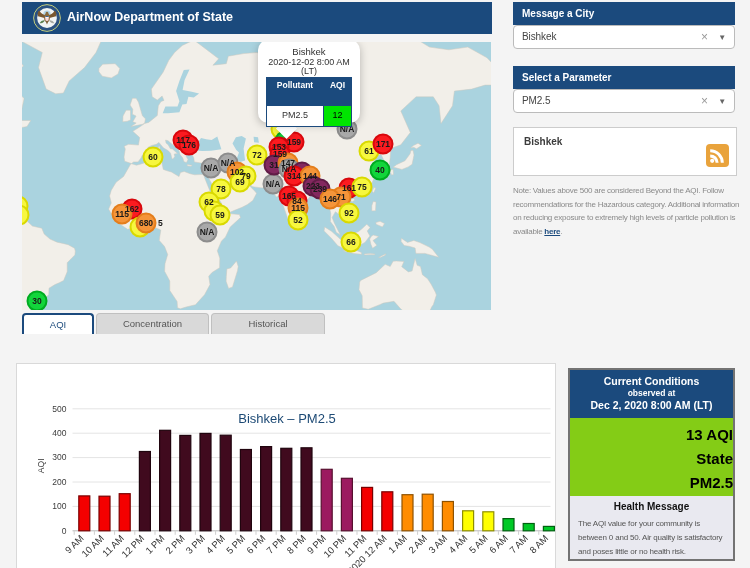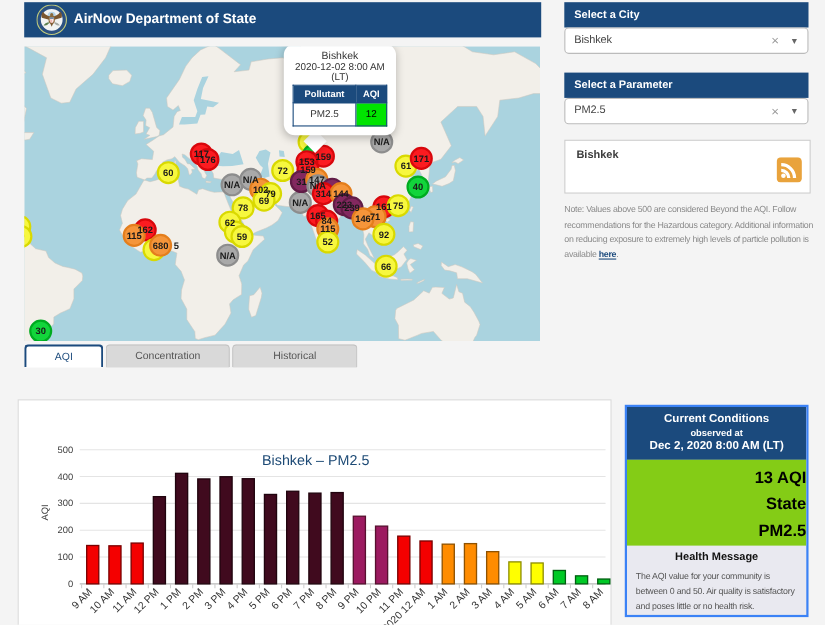--- a/index.html
+++ b/index.html
@@ -6,21 +6,21 @@
 #page { position:relative; width:750px; height:568px; }
 .abs { position:absolute; }
 #hdr { left:22px; top:2px; width:470px; height:32px; background:#1b4a7d; color:#fff; }
 #hdr .t { position:absolute; left:45px; top:8px; font-size:12.5px; font-weight:bold; }
 #hdr .lg { position:absolute; left:11px; top:2px; }
 #map { left:22px; top:42px; width:469px; height:268px; overflow:hidden; }
 #popup { left:236px; top:-2px; width:102px; height:83px; background:#fff; border-radius:10px; box-shadow:0 2px 8px rgba(0,0,0,0.25); }
 #ptail { left:257px; top:79px; width:15px; height:15px; background:#fff; transform:rotate(45deg); box-shadow:2px 2px 4px rgba(0,0,0,0.12);}
 #popup .l1 { margin-top:7px; text-align:center; font-size:9px; color:#333; line-height:9.6px; }
 #ptable { position:absolute; left:8px; top:37px; width:86px; border-collapse:collapse; }
-#ptable th { background:#1b4a7d; color:#fff; font-size:8.5px; font-weight:bold; padding:2px 0 3px; border:1.5px solid #1b4a7d; }
+#ptable th { background:#1b4a7d; color:#fff; font-size:8.5px; font-weight:bold; padding:2px 0 15px; border:1.5px solid #1b4a7d; }
 #ptable td { font-size:9px; text-align:center; padding:4px 0 6px; border:1.5px solid #1b4a7d; }
 .phdr { background:#1b4a7d; color:#fff; font-weight:bold; font-size:10px; padding-left:9px; line-height:23px; }
 .dd { background:#fff; border:1px solid #bbb; border-radius:4px; font-size:10px; letter-spacing:-0.1px; color:#444; padding-left:8px; line-height:22px; }
 .dd .x { position:absolute; right:26px; top:0; color:#999; font-size:12px; }
 .dd .car { position:absolute; right:8px; top:1px; color:#666; font-size:8px; }
 #h1 { left:513px; top:2px; width:222px; height:23px; }
 #d1 { left:513px; top:25px; width:222px; height:24px; }
 #h2 { left:513px; top:66px; width:222px; height:23px; }
 #d2 { left:513px; top:89px; width:222px; height:24px; }
 #bbox { left:513px; top:127px; width:224px; height:49px; background:#fff; border:1px solid #ccc; }
@@ -29,21 +29,21 @@
 #note { left:513px; top:184px; width:237px; font-size:8px; letter-spacing:-0.25px; white-space:nowrap; color:#8a8a8a; line-height:13.7px; }
 #note a { color:#1b4a7d; font-weight:bold; }
 .tab { top:313px; height:21px; font-size:9.5px; text-align:center; line-height:19px; border-radius:4px 4px 0 0; }
 #tab1 { left:22px; width:72px; background:#fff; border:2px solid #1b4a7d; border-bottom:none; color:#1f4d7e; }
 #tab2 { left:96px; width:113px; background:#d9d9d9; border:1px solid #c0c0c0; border-bottom:none; color:#555; }
 #tab3 { left:211px; width:114px; background:#d9d9d9; border:1px solid #c0c0c0; border-bottom:none; color:#555; }
 #learn { left:22px; top:345px; font-size:9px; color:#222; }
 #learn a { color:#1b4a7d; }
 #chartbox { left:16px; top:363px; width:540px; height:207px; background:#fff; border:1px solid #d9d9d9; }
 #ctitle { position:absolute; left:0; top:11px; width:540px; text-align:center; font-size:13px; color:#1d4a75;margin-top:36px; }
-#cc { left:568px; top:368px; width:167px; height:193px; border:2px solid #3b82f6; background:#e9e9f0; overflow:hidden; }
+#cc { left:568px; top:368px; width:167px; height:193px; border:2px solid #737373; background:#e9e9f0; overflow:hidden; }
 #cchdr { background:#1b4a7d; color:#fff; text-align:center; padding:5px 0 6px; }
 #cchdr .a { font-size:10.5px; font-weight:bold; line-height:13px; }
 #cchdr .b { font-size:8.5px; font-weight:bold; line-height:11px; }
 #ccgreen { background:#84cc16; text-align:right; height:78px; padding-top:5px; }
 #ccgreen div { font-size:15px; font-weight:bold; color:#000; line-height:24px; }
 #cchm { text-align:center; font-size:10px; font-weight:bold; color:#111; padding:5px 0 3px; }
 #cctx { font-size:8px; letter-spacing:-0.2px; white-space:nowrap; color:#555; padding:2px 8px; line-height:14px; }
 </style></head>
 <body>
 <div id="page">
@@ -205,21 +205,21 @@
               <th>AQI</th>
             </tr>
     <tr>
               <td style="background:#fff;color:#333">PM2.5</td>
               <td style="background:#00e400;color:#000">12</td>
             </tr>
           </tbody>
         </table>
   </div>
 </div>
-<div id="h1" class="abs phdr">Select a City</div>
+<div id="h1" class="abs phdr">Message a City</div>
 <div id="d1" class="abs dd">Bishkek<span class="x">×</span><span class="car">▼</span></div>
 <div id="h2" class="abs phdr">Select a Parameter</div>
 <div id="d2" class="abs dd">PM2.5<span class="x">×</span><span class="car">▼</span></div>
 <div id="bbox" class="abs">
       <span class="bt">Bishkek</span>
       <span class="rss"><svg width="23" height="23" viewBox="0 0 23 23">
 <rect width="23" height="23" rx="4" fill="#e9a33c"></rect>
 <circle cx="6.2" cy="16.8" r="2.1" fill="#fff"></circle>
 <path d="M4.2,10.4 a8.4,8.4 0 0 1 8.4,8.4 h-3 a5.4,5.4 0 0 0 -5.4,-5.4 Z" fill="#fff"></path>
 <path d="M4.2,5.2 a13.6,13.6 0 0 1 13.6,13.6 h-3 a10.6,10.6 0 0 0 -10.6,-10.6 Z" fill="#fff"></path>

